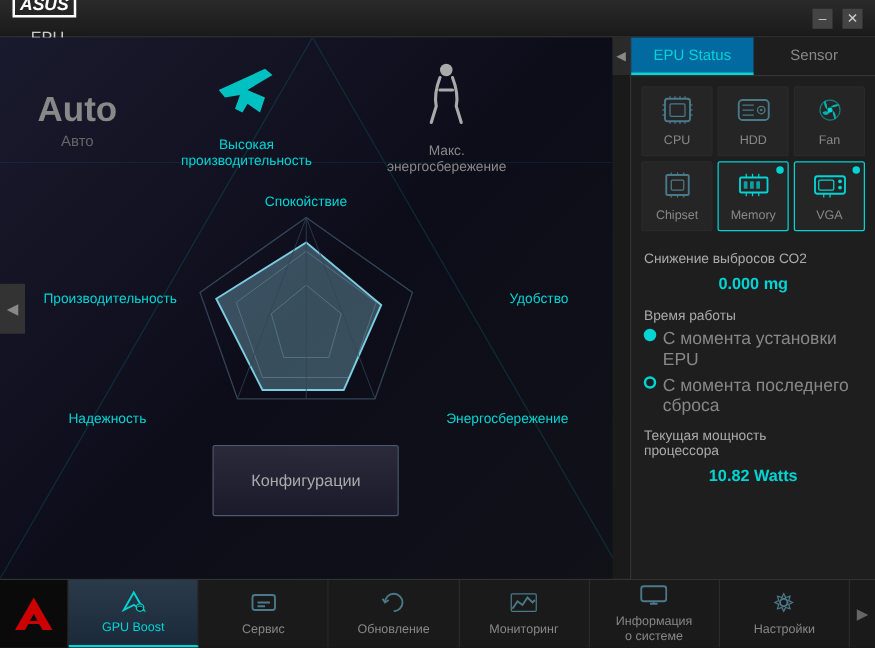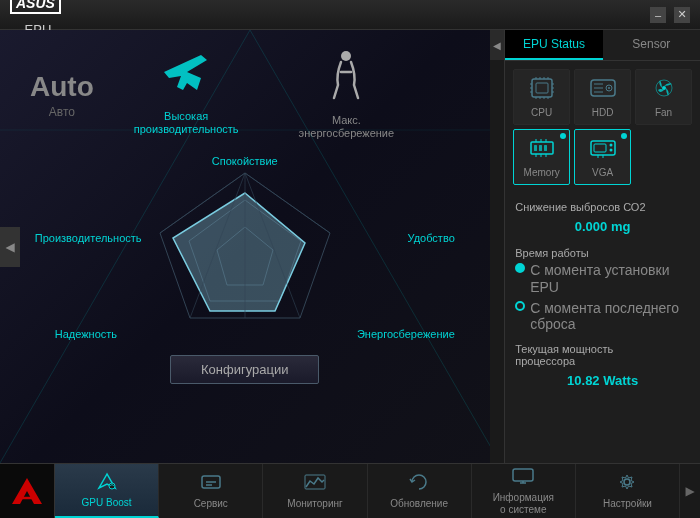--- a/index.html
+++ b/index.html
@@ -71,21 +71,21 @@
       background: linear-gradient(135deg, #1a1a2e 0%, #0d0d1a 50%, #111118 100%);
       position: relative;
       overflow: hidden;
     }
 
     
     .mode-area {
       display: flex;
       align-items: center;
       padding: 20px 30px 10px 30px;
-      gap: 0;
+      gap: 11px;
     }
     .auto-mode {
       text-align: center;
       flex: 0 0 auto;
     }
     .auto-label {
       font-size: 28px;
       color: #888;
       font-weight: bold;
     }
@@ -147,21 +147,21 @@
     
     .config-area {
       display: flex;
       justify-content: center;
       margin-top: 10px;
     }
     .config-btn {
       background: linear-gradient(180deg, #2a2a3a 0%, #1a1a2a 100%);
       border: 1px solid #4a5a6a;
       color: #aaa;
-      padding: 6px 30px;
+      padding: 20px 30px;
       font-size: 13px;
       cursor: pointer;
       border-radius: 2px;
     }
 
     
     .right-panel {
       width: 200px;
       background: #1e1e1e;
       border-left: 1px solid #333;
@@ -196,21 +196,21 @@
       text-align: center;
       font-size: 12px;
       cursor: pointer;
       background: #1e1e1e;
       color: #888;
       border-bottom: 2px solid transparent;
     }
     .status-tab.active {
       color: #00d4d4;
       border-bottom: 2px solid #00d4d4;
-      background: #000000;
+      background: #0369a1;
     }
 
     
     .sensor-grid {
       display: grid;
       grid-template-columns: 1fr 1fr 1fr;
       gap: 4px;
       padding: 8px;
     }
     .sensor-item {
@@ -513,20 +513,35 @@
             <path d="M14 10 Q18 6 22 8 Q18 10 14 10Z" fill="#00d4d4" opacity="0.8"></path>
             <path d="M14 14 Q10 18 8 14 Q10 12 14 14Z" fill="#00d4d4" opacity="0.8"></path>
             <path d="M12 12 Q8 8 10 4 Q12 8 12 12Z" fill="#00d4d4" opacity="0.8"></path>
             <path d="M16 12 Q20 16 18 20 Q16 16 16 12Z" fill="#00d4d4" opacity="0.8"></path>
             <circle cx="14" cy="12" r="8" fill="none" stroke="#00d4d4" stroke-width="1" opacity="0.5"></circle>
           </svg>
         </div>
         <div class="sensor-name">Fan</div>
       </div>
 
+      <div class="sensor-item">
+        <div class="sensor-icon">
+          <svg width="28" height="24" viewBox="0 0 28 24" xmlns="http://www.w3.org/2000/svg">
+            <rect x="5" y="4" width="18" height="16" rx="1" fill="none" stroke="#4a7a8a" stroke-width="1.5"></rect>
+            <rect x="9" y="8" width="10" height="8" rx="1" fill="none" stroke="#4a7a8a" stroke-width="1"></rect>
+            <line x1="9" y1="2" x2="9" y2="4" stroke="#4a7a8a" stroke-width="1"></line>
+            <line x1="14" y1="2" x2="14" y2="4" stroke="#4a7a8a" stroke-width="1"></line>
+            <line x1="19" y1="2" x2="19" y2="4" stroke="#4a7a8a" stroke-width="1"></line>
+            <line x1="9" y1="20" x2="9" y2="22" stroke="#4a7a8a" stroke-width="1"></line>
+            <line x1="14" y1="20" x2="14" y2="22" stroke="#4a7a8a" stroke-width="1"></line>
+            <line x1="19" y1="20" x2="19" y2="22" stroke="#4a7a8a" stroke-width="1"></line>
+          </svg>
+        </div>
+        <div class="sensor-name">Chipset</div>
+      </div>
 
       <div class="sensor-item active">
         <div class="indicator"></div>
         <div class="sensor-icon active-icon">
           <svg width="28" height="24" viewBox="0 0 28 24" xmlns="http://www.w3.org/2000/svg">
             <rect x="3" y="6" width="22" height="12" rx="1" fill="none" stroke="#00d4d4" stroke-width="1.5"></rect>
             <rect x="6" y="9" width="3" height="6" rx="0.5" fill="#00d4d4" opacity="0.7"></rect>
             <rect x="11" y="9" width="3" height="6" rx="0.5" fill="#00d4d4" opacity="0.7"></rect>
             <rect x="16" y="9" width="3" height="6" rx="0.5" fill="#00d4d4" opacity="0.7"></rect>
             <line x1="8" y1="3" x2="8" y2="6" stroke="#00d4d4" stroke-width="1"></line>
@@ -613,35 +628,35 @@
           <line x1="6" y1="9" x2="16" y2="9" stroke="#4a7a8a" stroke-width="1.5"></line>
           <line x1="6" y1="12" x2="12" y2="12" stroke="#4a7a8a" stroke-width="1.5"></line>
         </svg>
       </div>
       <div class="nav-label">Сервис</div>
     </div>
 
     <div class="nav-item">
       <div class="nav-icon">
         <svg width="22" height="18" viewBox="0 0 22 18" xmlns="http://www.w3.org/2000/svg">
+          <path d="M4 9 A7 7 0 1 1 11 16" fill="none" stroke="#4a7a8a" stroke-width="1.5"></path>
+          <polyline points="2,6 4,9 7,7" fill="none" stroke="#4a7a8a" stroke-width="1.5"></polyline>
+        </svg>
+      </div>
+      <div class="nav-label">Обновление</div>
+    </div>
+
+    <div class="nav-item">
+      <div class="nav-icon">
+        <svg width="22" height="18" viewBox="0 0 22 18" xmlns="http://www.w3.org/2000/svg">
           <polyline points="2,14 6,8 10,11 14,5 18,9 20,7" fill="none" stroke="#4a7a8a" stroke-width="1.5"></polyline>
           <rect x="1" y="2" width="20" height="14" rx="1" fill="none" stroke="#4a7a8a" stroke-width="1"></rect>
         </svg>
       </div>
       <div class="nav-label">Мониторинг</div>
-    </div>
-
-    <div class="nav-item">
-      <div class="nav-icon">
-        <svg width="22" height="18" viewBox="0 0 22 18" xmlns="http://www.w3.org/2000/svg">
-          <path d="M4 9 A7 7 0 1 1 11 16" fill="none" stroke="#4a7a8a" stroke-width="1.5"></path>
-          <polyline points="2,6 4,9 7,7" fill="none" stroke="#4a7a8a" stroke-width="1.5"></polyline>
-        </svg>
-      </div>
-      <div class="nav-label">Обновление</div>
     </div>
 
     <div class="nav-item">
       <div class="nav-icon">
         <svg width="22" height="18" viewBox="0 0 22 18" xmlns="http://www.w3.org/2000/svg">
           <rect x="1" y="2" width="20" height="12" rx="2" fill="none" stroke="#4a7a8a" stroke-width="1.5"></rect>
           <line x1="8" y1="16" x2="14" y2="16" stroke="#4a7a8a" stroke-width="1.5"></line>
           <line x1="11" y1="14" x2="11" y2="16" stroke="#4a7a8a" stroke-width="1.5"></line>
         </svg>
       </div>

